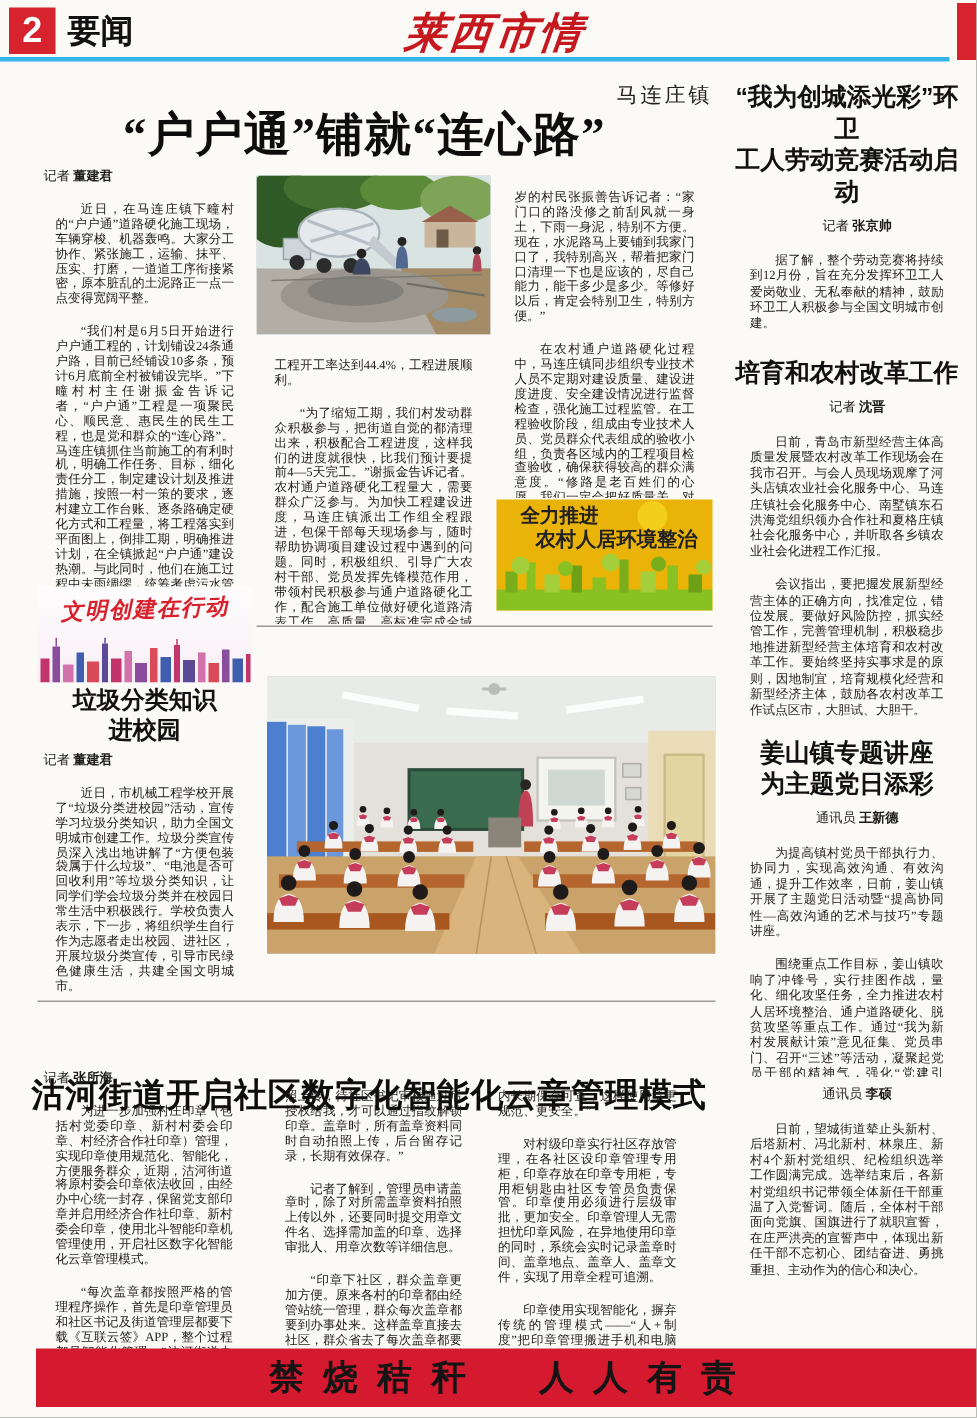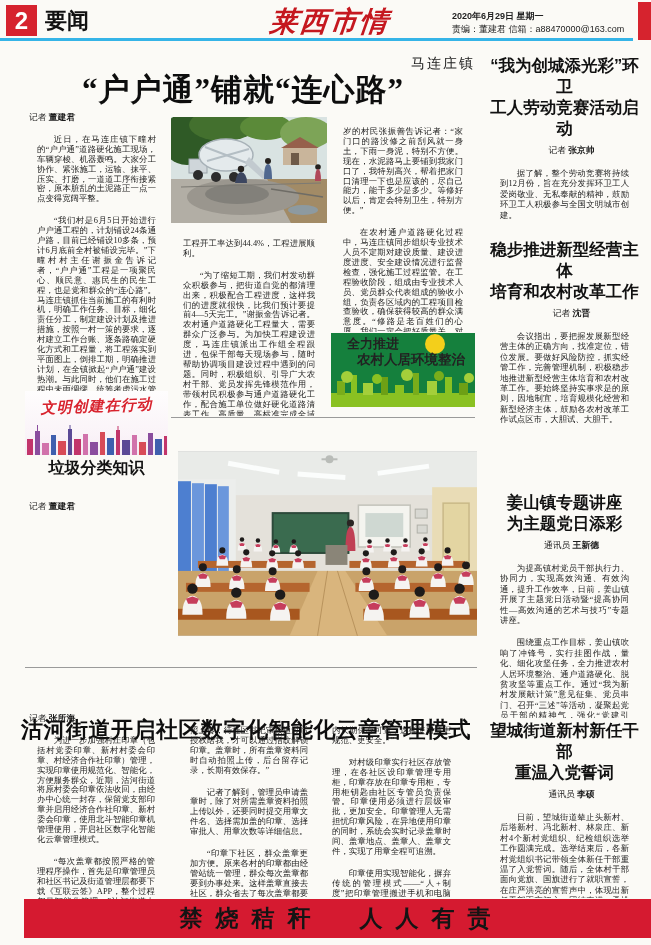--- a/index.html
+++ b/index.html
@@ -22,21 +22,21 @@
   .headline2{left:15px;top:679px;width:462px;text-align:center;font-size:22px;font-weight:bold;color:#0d0d0d;letter-spacing:.5px;margin-top:36px;}
   
   .bodycol{font-size:8.4px;line-height:9.9px;text-align:justify;overflow:hidden;}
   .para{margin:12px;text-indent:2em;}
   .cont .para:first-child{text-indent:0;}
   .byline{margin:0 0 2px 4px;font-size:8.8px;}
   .byline b{font-family:"Liberation Sans",sans-serif;}
   
   .hrule{height:1px;background:#9a9a9a;}
   
-  .green-banner{left:331px;top:333px;width:144px;height:74px;background:#15803d;}
+  .green-banner{left:331px;top:333px;width:144px;height:74px;background:#eab308;}
   .gb-sun{position:absolute;right:30px;top:1px;width:20px;height:20px;border-radius:50%;background:#f3cf1b;}
   .gb-l1{position:absolute;left:16px;top:2px;font-family:"Liberation Sans",sans-serif;font-weight:bold;font-size:13px;color:#222;}
   .gb-l2{position:absolute;left:26px;top:18px;font-family:"Liberation Sans",sans-serif;font-weight:bold;font-size:13.5px;color:#222;}
   .civility{left:25px;top:391px;width:143px;height:64px;background:linear-gradient(180deg,#fefdfd 0%,#faf3f8 70%,#f4ebf3 100%);}
   .civ-text{position:absolute;left:0;top:6px;width:100%;text-align:center;color:#d8232e;font-size:15px;
        font-weight:bold;font-style:italic;transform:rotate(-2deg);letter-spacing:1px;}
   
   .sub-title{font-family:"Liberation Sans",sans-serif;font-weight:bold;text-align:center;color:#111;}
   .trash-title{left:25px;top:458px;width:143px;font-size:16px;line-height:20px;}
   .sb{left:488px;width:153px;overflow:hidden;}
@@ -52,24 +52,20 @@
 </head>
 <body>
 
 <div class="page">
 
   <div class="abs pagenum-box">
     <span>2</span>
   </div>
   <div class="abs section-name">要闻</div>
   <div class="abs masthead">莱西市情</div>
-  <div class="abs dateline">
-    <div class="d1">2020年6月29日 星期一</div>
-    <div>责编：董建君 信箱：a88470000@163.com</div>
-  </div>
   <div class="abs corner-block"></div>
   <div class="abs cyan-rule"></div>
 
   <div class="abs kicker">马连庄镇</div>
   <div class="abs headline1">“户户通”铺就“连心路”</div>
 
   <div class="abs bodycol" style="left:25px;top:113px;width:143px;height:279px;">
     <p class="byline">
       <span>记者</span>
       <b>董建君</b>
@@ -175,26 +171,30 @@
       <rect x="130" y="14" width="7" height="16" fill="#3f5fae"></rect>
       <rect x="139" y="11" width="3" height="19" fill="#c2356b"></rect>
       <line x1="12.5" y1="6" x2="12.5" y2="0" stroke="#8a4d9e" stroke-width="1"></line>
       <line x1="45" y1="4" x2="45" y2="0" stroke="#5b4a96" stroke-width="1"></line>
       <line x1="93" y1="5" x2="93" y2="1" stroke="#c2356b" stroke-width="1"></line>
     </svg>
   </div>
 
   <div class="abs sub-title trash-title">
     <div>垃圾分类知识</div>
+    <div>进校园</div>
   </div>
   <div class="abs bodycol" style="left:25px;top:502px;width:143px;height:164px;">
     <p class="byline">
       <span>记者</span>
       <b>董建君</b>
     </p>
+    <div>
+        <p class="para">近日，市机械工程学校开展了“垃圾分类进校园”活动，宣传学习垃圾分类知识，助力全国文明城市创建工作。垃圾分类宣传员深入浅出地讲解了“方便包装袋属于什么垃圾”、“电池是否可回收利用”等垃圾分类知识，让同学们学会垃圾分类并在校园日常生活中积极践行。学校负责人表示，下一步，将组织学生自行作为志愿者走出校园、进社区，开展垃圾分类宣传，引导市民绿色健康生活，共建全国文明城市。</p>
+      </div>
   </div>
 
   <div class="abs photo-frame" style="left:178px;top:451px;width:299px;height:185px;">
     <svg width="299" height="185" viewBox="0 0 300 185">
       <defs>
         <g id="stu">
           <circle cx="10" cy="4" r="3.6" fill="#1e1b1a"></circle>
           <path d="M3,22 Q3,10 10,9 Q17,10 17,22 Z" fill="#f5f3f1"></path>
           <path d="M5.5,11 L10,9.5 L14.5,11 L13,14.5 L7,14.5 Z" fill="#c63d5c"></path>
         </g>
@@ -303,52 +303,48 @@
       <span>记者</span>
       <b>张京帅</b>
     </p>
     <div class="sb-body">
         <p class="para">据了解，整个劳动竞赛将持续到12月份，旨在充分发挥环卫工人爱岗敬业、无私奉献的精神，鼓励环卫工人积极参与全国文明城市创建。</p>
       </div>
   </div>
 
   <div class="abs sb" style="top:239px;height:250px;">
     <div class="sub-title sb-title">
-      <div>稳步推进新型经营主体</div>
       <div>培育和农村改革工作</div>
     </div>
     <p class="sb-byline">
       <span>记者</span>
       <b>沈晋</b>
     </p>
     <div class="sb-body">
+        <p class="para">日前，青岛市新型经营主体高质量发展暨农村改革工作现场会在我市召开。与会人员现场观摩了河头店镇农业社会化服务中心、马连庄镇社会化服务中心、南墅镇东石洪海党组织领办合作社和夏格庄镇社会化服务中心，并听取各乡镇农业社会化进程工作汇报。</p>
         <p class="para">会议指出，要把握发展新型经营主体的正确方向，找准定位，错位发展。要做好风险防控，抓实经管工作，完善管理机制，积极稳步地推进新型经营主体培育和农村改革工作。要始终坚持实事求是的原则，因地制宜，培育规模化经营和新型经济主体，鼓励各农村改革工作试点区市，大胆试、大胆干。</p>
       </div>
   </div>
 
   <div class="abs sb" style="top:492px;height:226px;">
     <div class="sub-title sb-title">
       <div>姜山镇专题讲座</div>
       <div>为主题党日添彩</div>
     </div>
     <p class="sb-byline">
       <span>通讯员</span>
       <b>王新德</b>
     </p>
     <div class="sb-body">
         <p class="para">为提高镇村党员干部执行力、协同力，实现高效沟通、有效沟通，提升工作效率，日前，姜山镇开展了主题党日活动暨“提高协同性—高效沟通的艺术与技巧”专题讲座。</p>
         <p class="para">围绕重点工作目标，姜山镇吹响了冲锋号，实行挂图作战，量化、细化攻坚任务，全力推进农村人居环境整治、通户道路硬化、脱贫攻坚等重点工作。通过“我为新村发展献计策”意见征集、党员串门、召开“三述”等活动，凝聚起党员干部的精神气，强化“党建引领、全域统筹、融合发展”理念，全镇树立上下“一盘棋”思想，完成“重点工作攻坚年”各项任务目标。</p>
       </div>
   </div>
 
   <div class="abs sb" style="top:720px;height:178px;">
-    <div class="sub-title sb-title">
-      <div>望城街道新村新任干部</div>
-      <div>重温入党誓词</div>
-    </div>
     <p class="sb-byline">
       <span>通讯员</span>
       <b>李硕</b>
     </p>
     <div class="sb-body">
         <p class="para">日前，望城街道辇止头新村、后塔新村、冯北新村、林泉庄、新村4个新村党组织、纪检组织选举工作圆满完成。选举结束后，各新村党组织书记带领全体新任干部重温了入党誓词。随后，全体村干部面向党旗、国旗进行了就职宣誓，在庄严洪亮的宣誓声中，体现出新任干部不忘初心、团结奋进、勇挑重担、主动作为的信心和决心。</p>
       </div>
   </div>
 
   <div class="abs bottom-banner">禁烧秸秆　人人有责</div>

